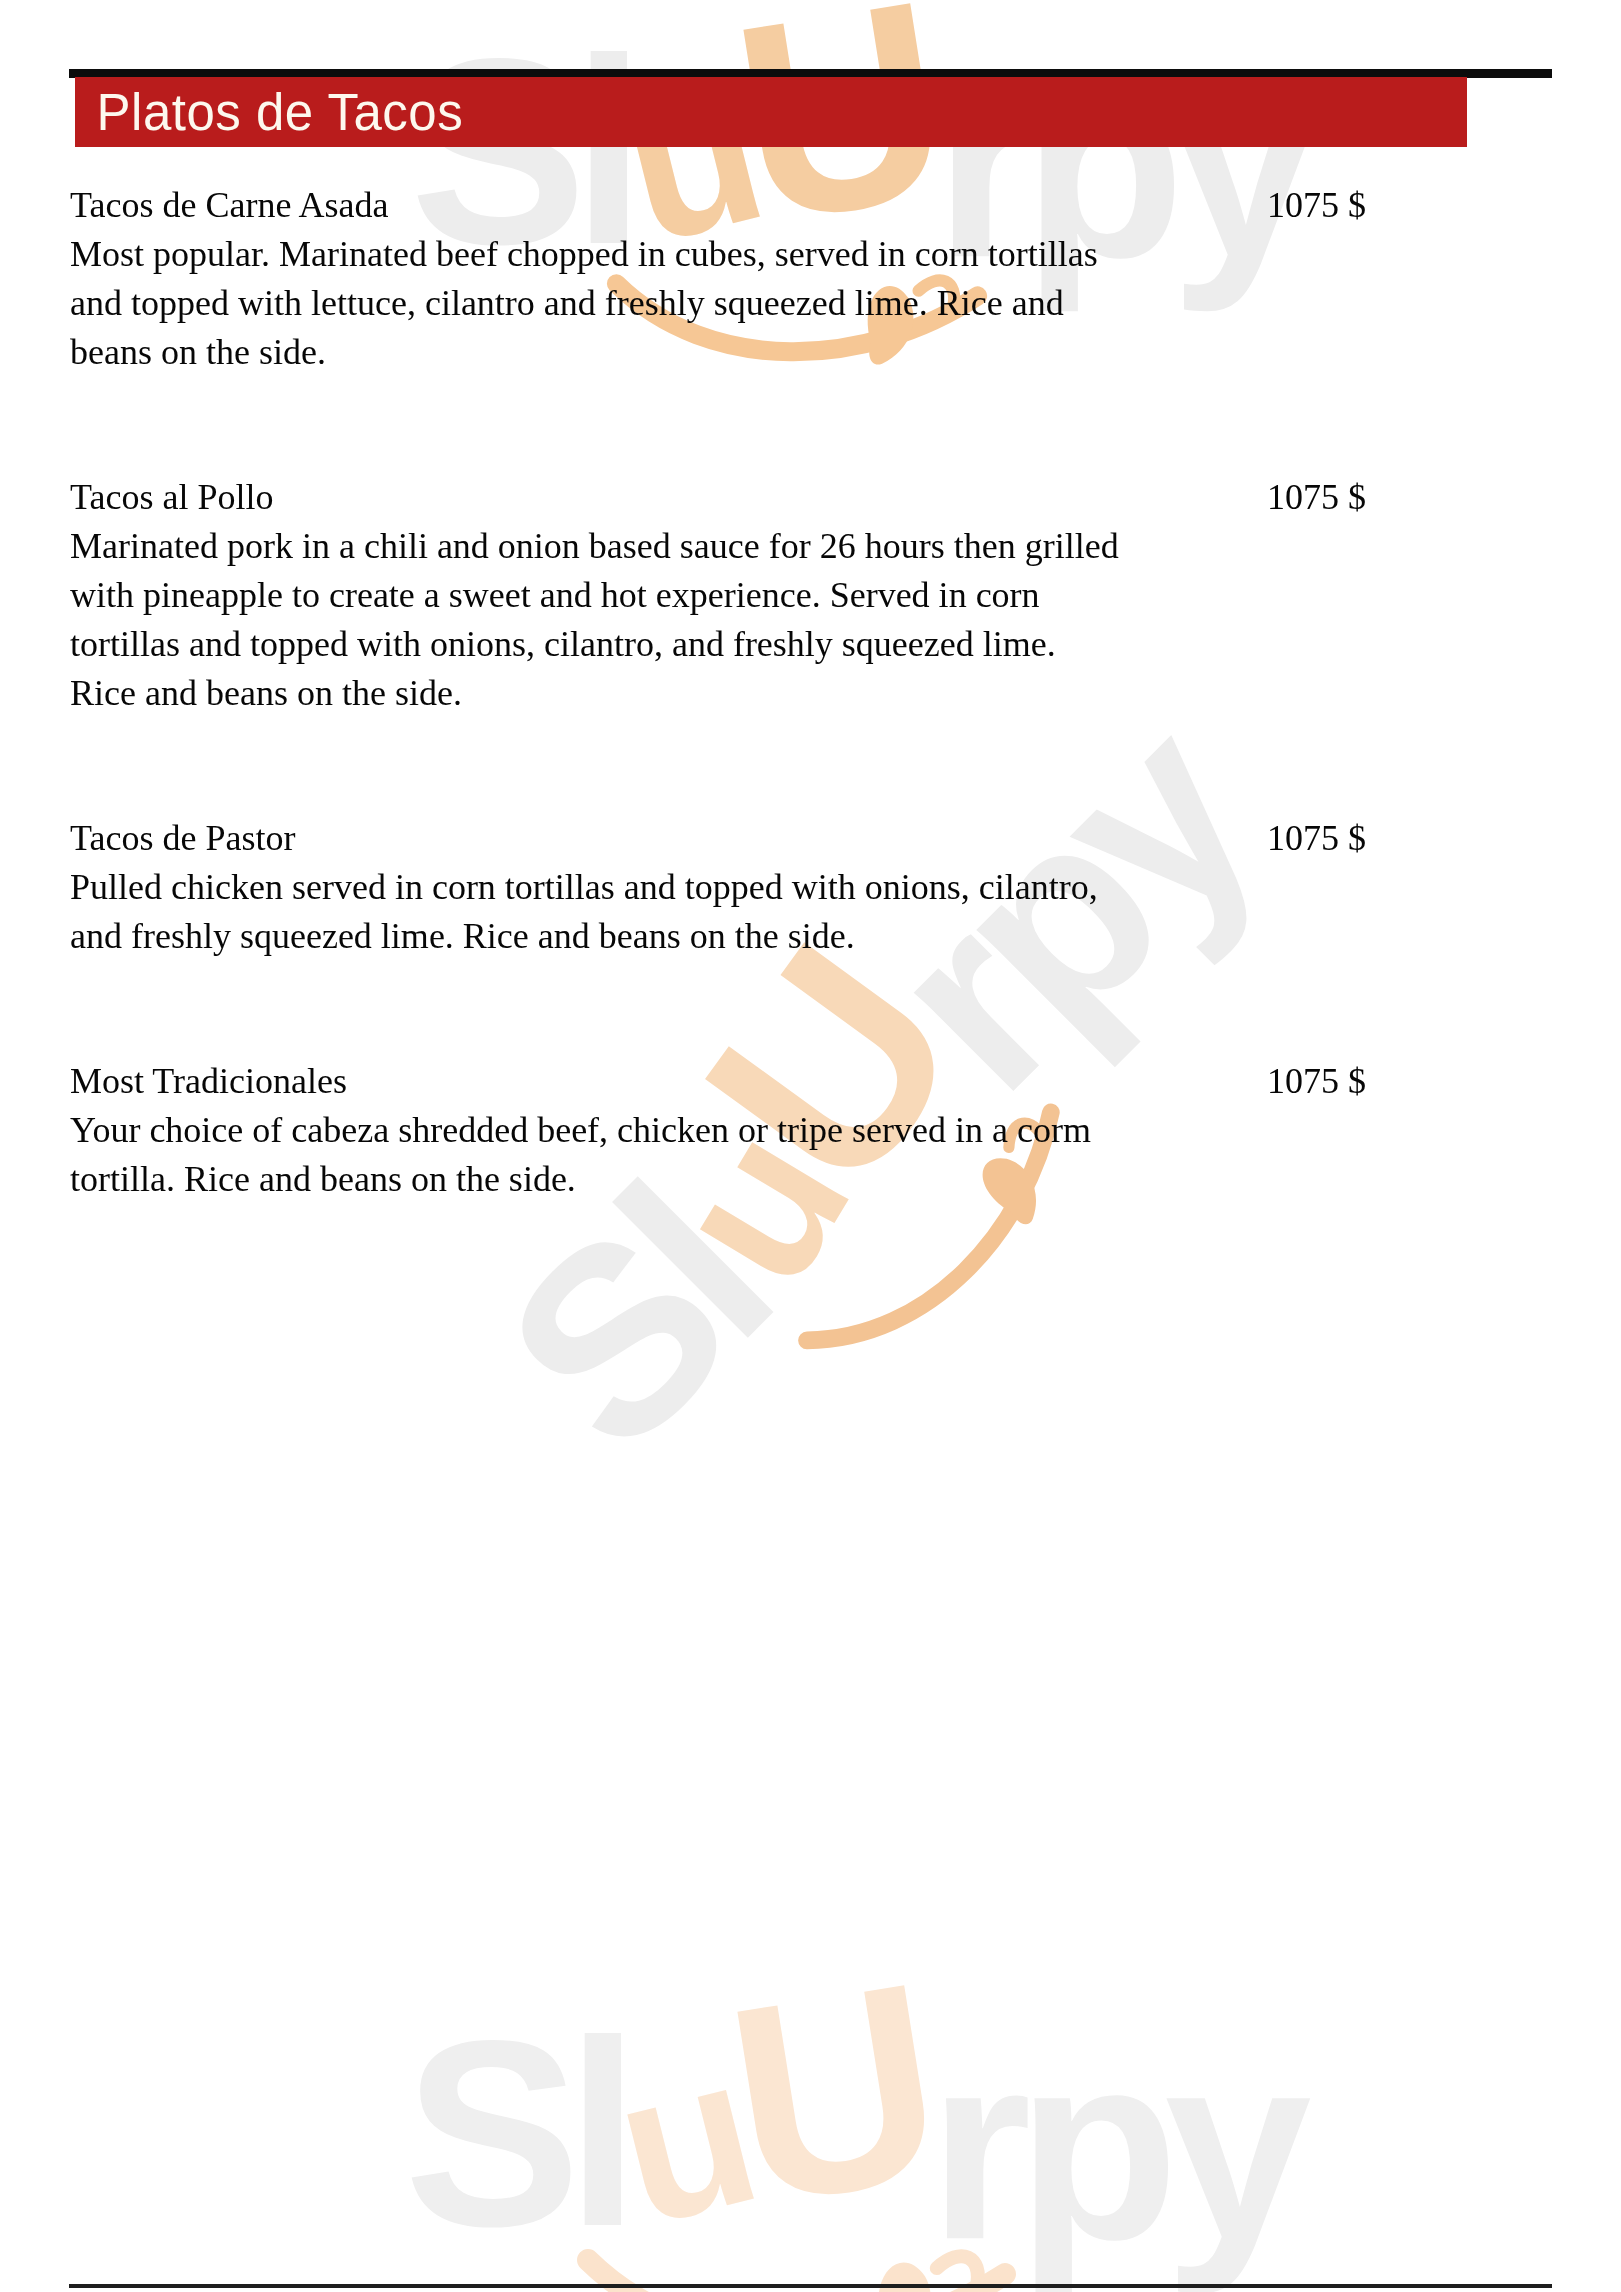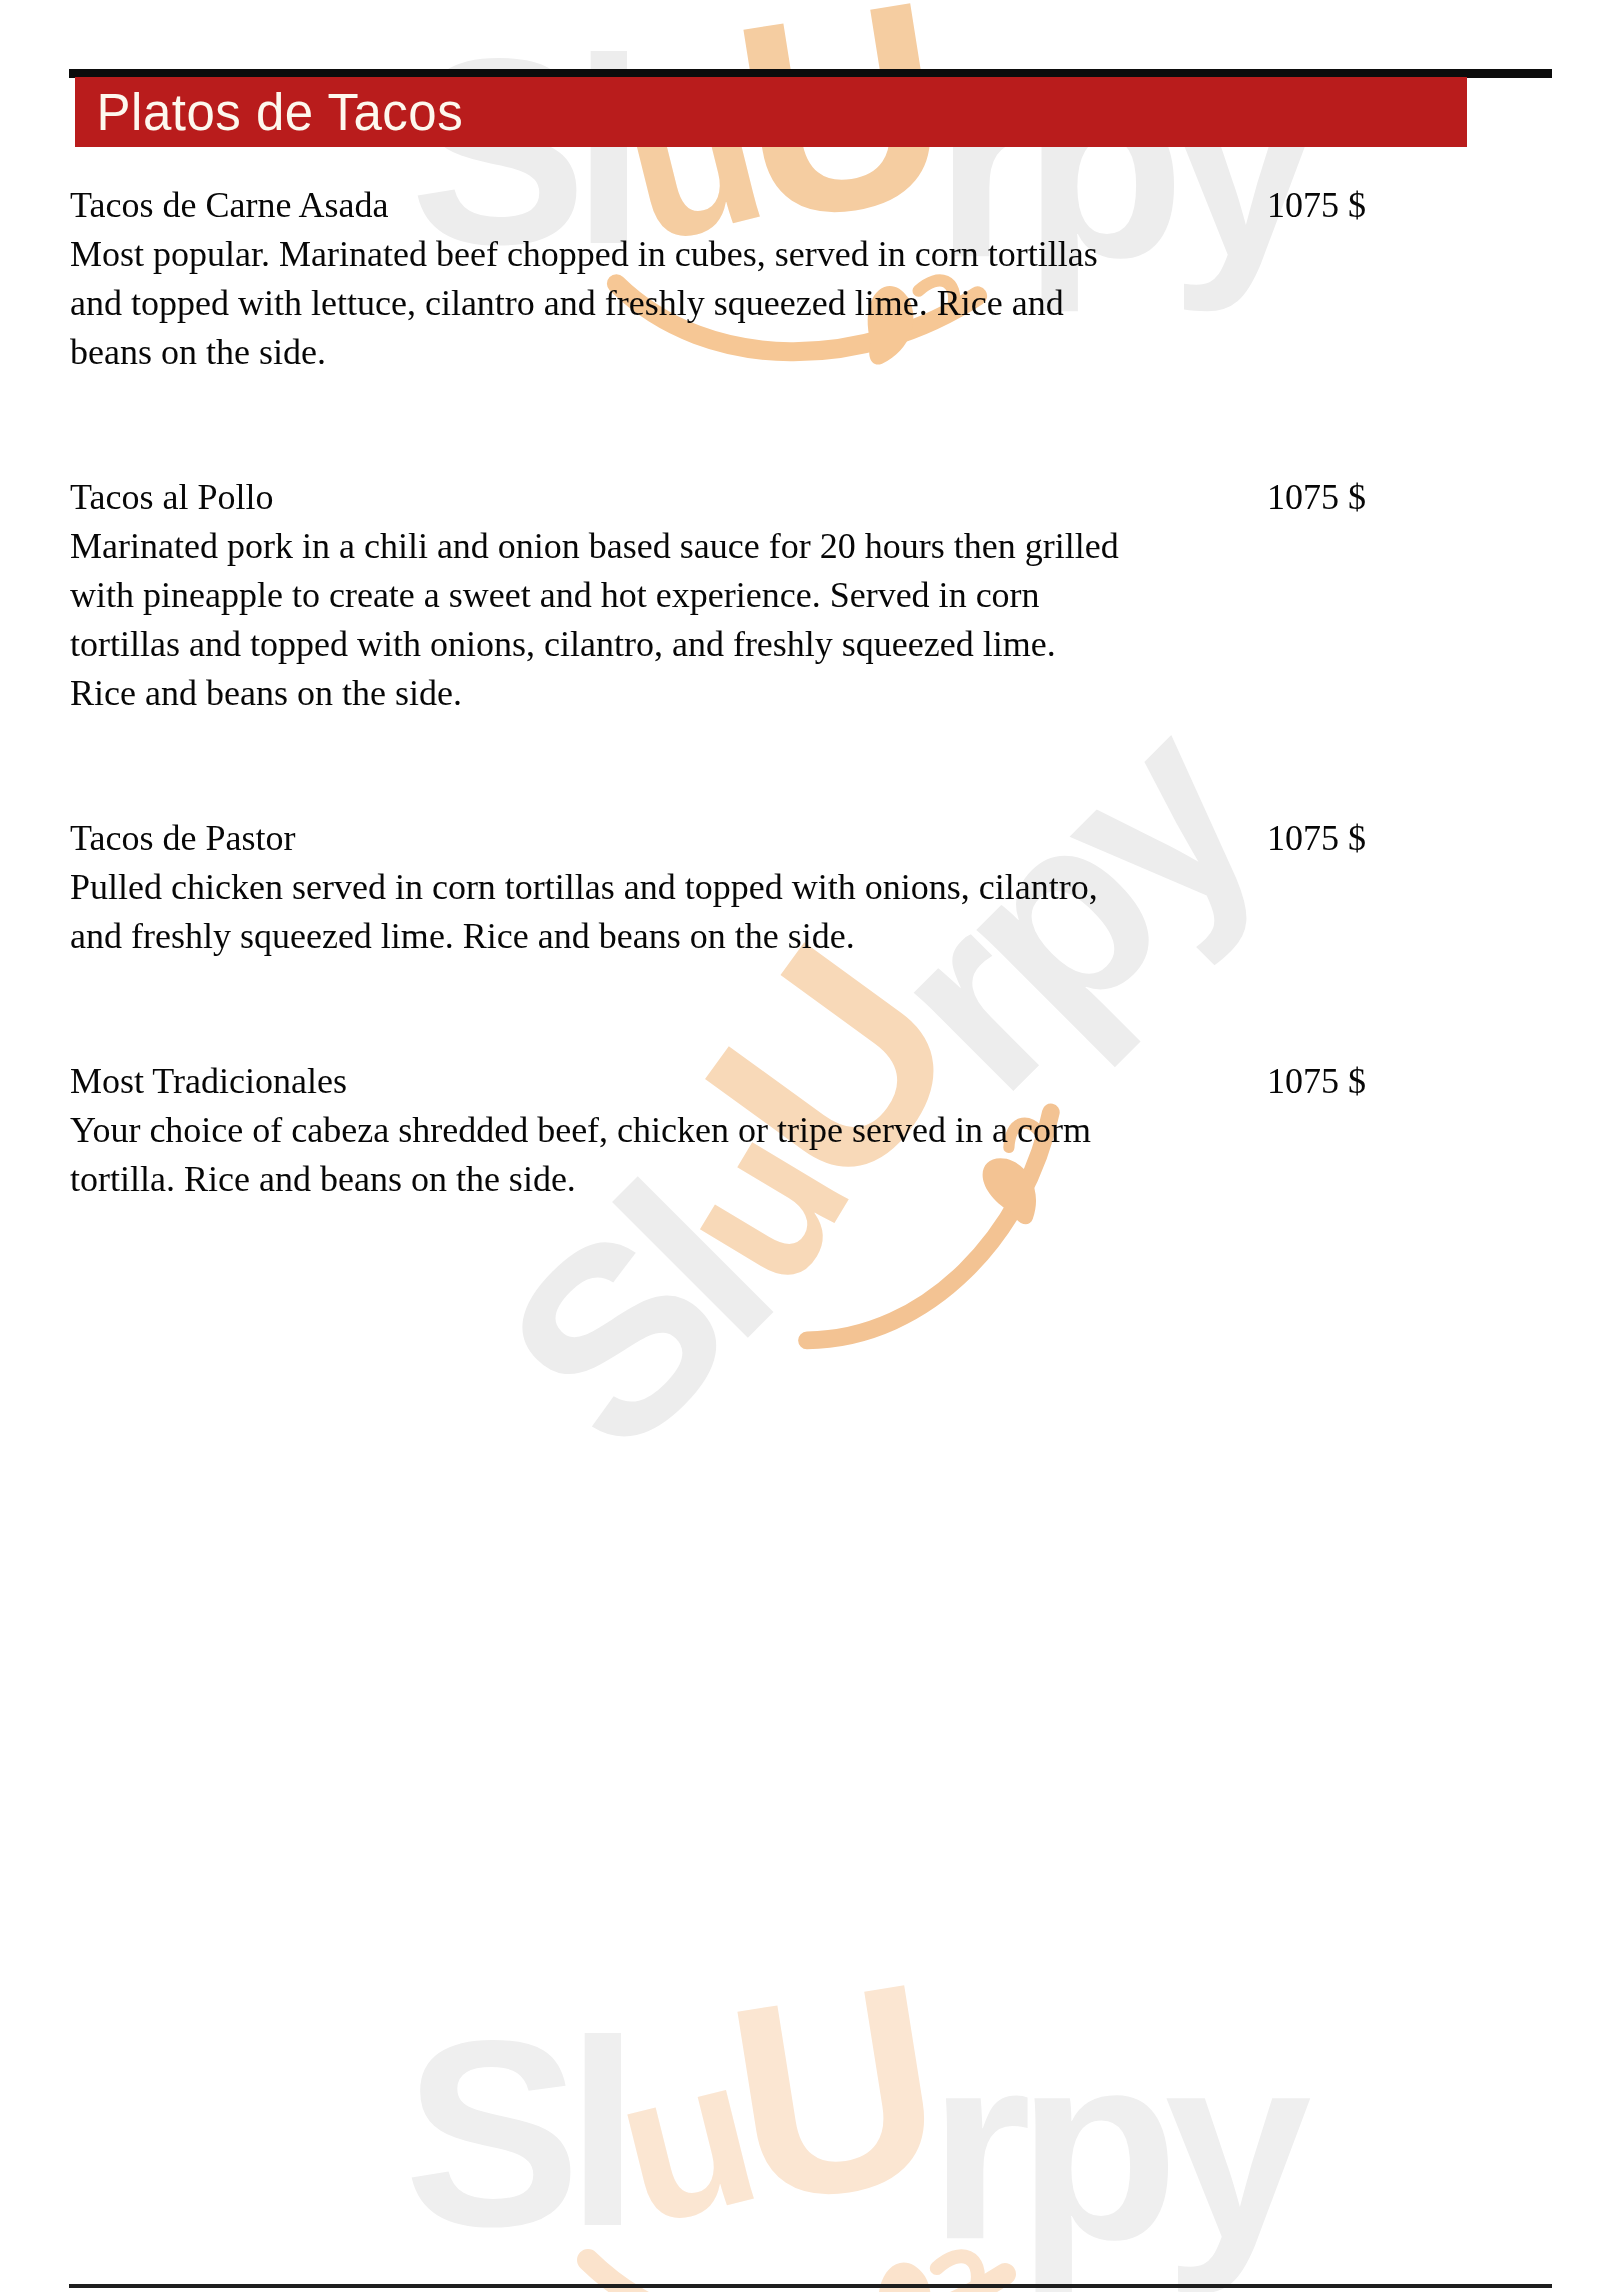--- a/index.html
+++ b/index.html
@@ -159,21 +159,21 @@
         <span class="item-price">1075 $</span>
       </div>
       <div class="item-desc">Most popular. Marinated beef chopped in cubes, served in corn tortillas and topped with lettuce, cilantro and freshly squeezed lime. Rice and beans on the side.</div>
     </div>
 
     <div class="item">
       <div class="item-row">
         <span class="item-name">Tacos al Pollo</span>
         <span class="item-price">1075 $</span>
       </div>
-      <div class="item-desc">Marinated pork in a chili and onion based sauce for 20 hours then grilled with pineapple to create a sweet and hot experience. Served in corn tortillas and topped with onions, cilantro, and freshly squeezed lime. Rice and beans on the side.</div>
+      <div class="item-desc">Marinated pork in a chili and onion based sauce for 26 hours then grilled with pineapple to create a sweet and hot experience. Served in corn tortillas and topped with onions, cilantro, and freshly squeezed lime. Rice and beans on the side.</div>
     </div>
 
 
     <div class="item">
       <div class="item-row">
         <span class="item-name">Tacos de Pastor</span>
         <span class="item-price">1075 $</span>
       </div>
       <div class="item-desc">Pulled chicken served in corn tortillas and topped with onions, cilantro, and freshly squeezed lime. Rice and beans on the side.</div>
     </div>

